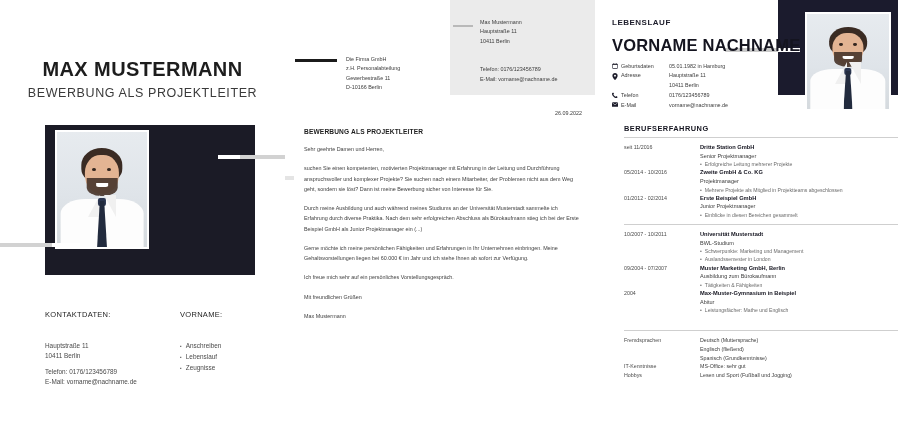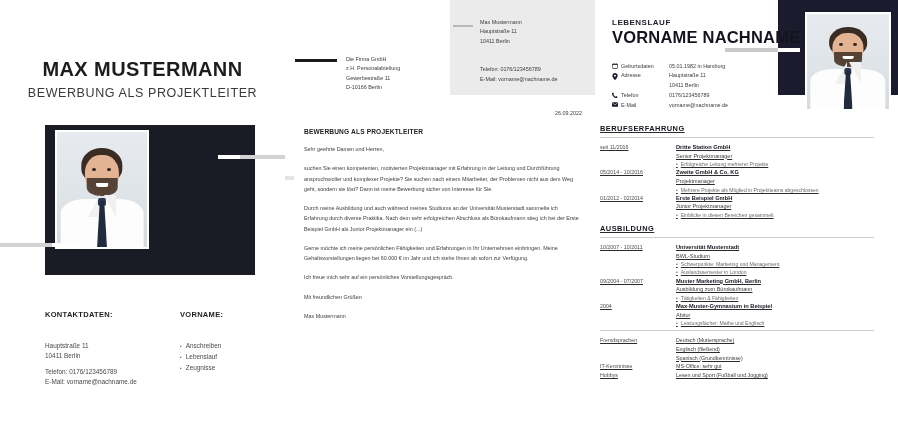--- a/index.html
+++ b/index.html
@@ -28,21 +28,21 @@
   .cover-photo{
     position:absolute;left:55px;top:130px;width:90px;height:115px;
     border:2px solid #ffffff;background:#d8dde2;overflow:hidden;
   }
   .cover-line-r{position:absolute;left:218px;top:155px;width:110px;height:4px;background:#d2d2d2;}
   .cover-line-r:after{content:"";position:absolute;left:0;top:0;width:22px;height:4px;background:#ffffff;}
   .cover-line-l{position:absolute;left:-40px;top:243px;width:120px;height:4px;background:#d2d2d2;}
   .cover-line-l:after{content:"";position:absolute;right:0;top:0;width:28px;height:4px;background:#ffffff;}
 
   .cover-cols{position:absolute;left:45px;top:310px;width:215px;}
-  .cov-h{font-size:7.5px;font-weight:bold;letter-spacing:.3px;color:#1d1d1d;margin-bottom:22px;}
+  .cov-h{font-size:7.5px;font-weight:normal;letter-spacing:.3px;color:#1d1d1d;margin-bottom:22px;}
   .cov-t{font-size:6.4px;line-height:1.55;color:#4a4a4a;}
   .cov-gap{height:6px;}
   .cov-col-a{position:absolute;left:0;top:0;width:120px;}
   .cov-col-b{position:absolute;left:135px;top:0;width:110px;}
   .cov-li{font-size:6.4px;line-height:1.7;color:#4a4a4a;}
   .cov-li:before{content:"\25AA";font-size:5px;margin-right:4px;color:#6a6a6a;vertical-align:middle;}
 
   
   .page-letter{position:absolute;left:285px;top:0;width:315px;height:425px;background:#fff;overflow:hidden;}
   .gray-block{position:absolute;left:165px;top:0;width:145px;height:95px;background:#ebebeb;}
@@ -57,30 +57,30 @@
   .lt-faint{position:absolute;left:-5px;top:176px;width:14px;height:4px;background:#e4e4e4;}
 
   
   .page-cv{position:absolute;left:600px;top:0;width:298px;height:425px;background:#fff;overflow:hidden;}
   .cv-dark{position:absolute;left:178px;top:0;width:120px;height:95px;background:#1b1b2d;}
   .cv-photo{position:absolute;left:205px;top:12px;width:82px;height:95px;border:2px solid #fff;background:#d8dde2;overflow:hidden;}
   .cv-line{position:absolute;left:125px;top:48px;width:75px;height:3.5px;background:#c9c9c9;}
   .cv-line:after{content:"";position:absolute;right:0;top:0;width:22px;height:3.5px;background:#fff;}
 
   .cv-eyebrow{position:absolute;left:12px;top:18px;font-size:8px;font-weight:bold;letter-spacing:.5px;color:#1d1d2b;}
-  .cv-name{position:absolute;left:12px;top:28px;font-size:16.5px;font-weight:bold;letter-spacing:.2px;color:#14141f;white-space:nowrap;}
+  .cv-name{position:absolute;left:12px;top:36px;font-size:16.5px;font-weight:bold;letter-spacing:.2px;color:#14141f;white-space:nowrap;}
 
   .cv-personal{position:absolute;left:12px;top:62px;width:230px;}
   .pr{display:flex;align-items:flex-start;margin-bottom:1px;min-height:8px;}
   .pr-ic{width:9px;flex:0 0 9px;color:#1d1d2b;font-size:6.2px;line-height:8.4px;text-align:left;}
   .pr-ic svg{display:block;margin-top:1.2px;}
   .pr-lb{width:48px;flex:0 0 48px;font-size:5.4px;line-height:8.4px;color:#3c3c3c;}
   .pr-vl{flex:1;font-size:5.4px;line-height:8.4px;color:#3c3c3c;}
 
-  .sec{position:absolute;left:0;width:274px;text-decoration:underline;}
+  .sec{position:absolute;left:24px;width:274px;}
   .sec-h{font-size:7.4px;font-weight:bold;letter-spacing:.5px;color:#14141f;padding-bottom:4px;}
   .sec-rule{height:1px;background:#cfcfcf;margin-bottom:5px;}
   .row{display:flex;align-items:flex-start;margin-bottom:0px;}
   .row-date{width:76px;flex:0 0 76px;font-size:5.3px;line-height:8.4px;color:#4a4a4a;padding-top:0px;}
   .row-main{flex:1;}
   .r-title{font-size:5.7px;font-weight:bold;line-height:8.6px;color:#14141f;}
   .r-sub{font-size:5.5px;line-height:8.6px;color:#3c3c3c;}
   .r-bul{font-size:5.1px;line-height:8.2px;color:#6a6a6a;}
   .r-bul:before{content:"\2022";margin-right:3px;}
   .kn-row{display:flex;align-items:flex-start;}
@@ -263,21 +263,20 @@
         <div class="row-date">01/2012 - 02/2014</div>
         <div class="row-main">
           <div class="r-title">Erste Beispiel GmbH</div>
           <div class="r-sub">Junior Projektmanager</div>
           <div class="r-bul">Einblicke in diesen Bereichen gesammelt</div>
         </div>
       </div>
     </div>
 
     <div class="sec" style="top:224px;">
-      <div class="sec-h">AUSBILDUNG</div>
       <div class="sec-rule"></div>
 
       <div class="row">
         <div class="row-date">10/2007 - 10/2011</div>
         <div class="row-main">
           <div class="r-title">Universität Musterstadt</div>
           <div class="r-sub">BWL-Studium</div>
           <div class="r-bul">Schwerpunkte: Marketing und Management</div>
           <div class="r-bul">Auslandssemester in London</div>
         </div>

